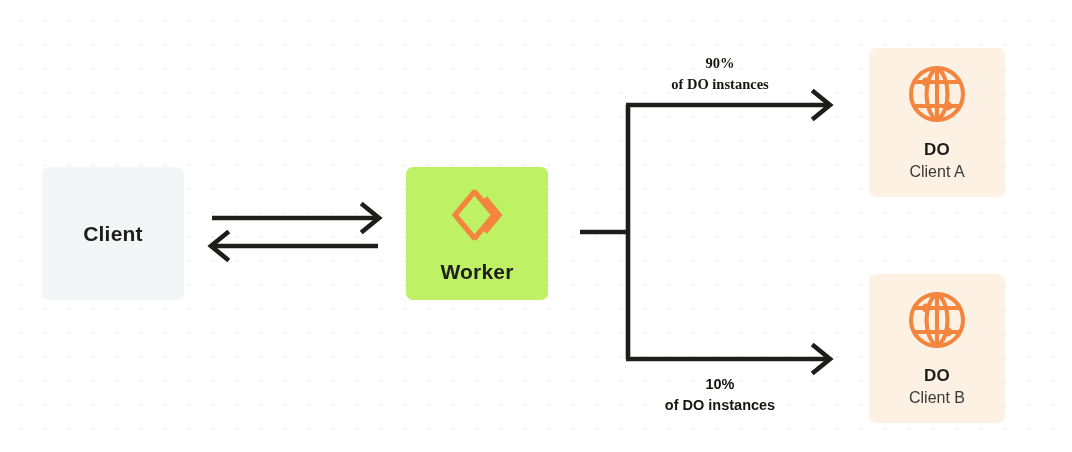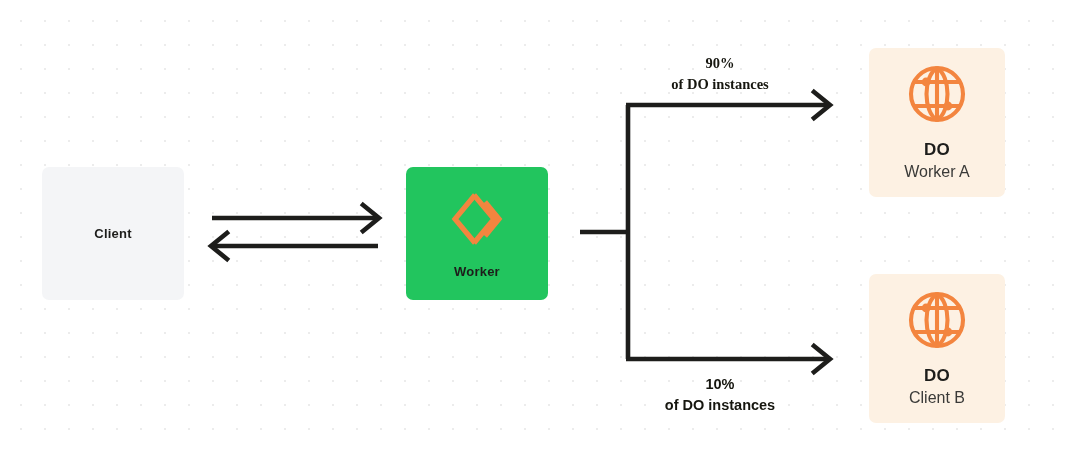--- a/index.html
+++ b/index.html
@@ -43,41 +43,41 @@
     width: 142px;
     height: 133px;
     background: #f4f5f7;
   }
 
   .node-worker {
     left: 406px;
     top: 167px;
     width: 142px;
     height: 133px;
-    background: #22c55e;
+    background: #bef264;
   }
 
   .node-do-a {
     left: 869px;
     top: 48px;
     width: 136px;
     height: 149px;
     background: #fdf1e3;
   }
 
   .node-do-b {
     left: 869px;
     top: 274px;
     width: 136px;
     height: 149px;
     background: #fdf1e3;
   }
 
   .node-title {
-    font-size: 13px;
+    font-size: 21px;
     font-weight: bold;
     color: #1d1d1b;
     letter-spacing: 0.2px;
   }
 
   .node-title-sm {
     font-size: 17px;
     font-weight: bold;
     color: #1d1d1b;
     letter-spacing: 0.2px;
@@ -204,21 +204,21 @@
           <line x1="7" y1="18" x2="53" y2="18"></line>
           <line x1="7" y1="42" x2="53" y2="42"></line>
           <path d="M30 4 C 16 12, 16 48, 30 56"></path>
           <path d="M30 4 C 44 12, 44 48, 30 56"></path>
         </g>
         <circle cx="19" cy="18" r="4.4" fill="#f3853f"></circle>
         <circle cx="41" cy="42" r="4.4" fill="#f3853f"></circle>
       </svg>
     </span>
     <span class="node-title-sm">DO</span>
-    <span class="node-sub">Worker A</span>
+    <span class="node-sub">Client A</span>
   </div>
 
   <div class="node node-do-b">
     <span class="icon-wrap globe-icon-wrap">
       <svg width="60" height="60" viewBox="0 0 60 60" xmlns="http://www.w3.org/2000/svg">
         <g fill="none" stroke="#f3853f" stroke-width="4.1">
           <circle cx="30" cy="30" r="26"></circle>
           <line x1="30" y1="4" x2="30" y2="56"></line>
           <line x1="7" y1="18" x2="53" y2="18"></line>
           <line x1="7" y1="42" x2="53" y2="42"></line>

